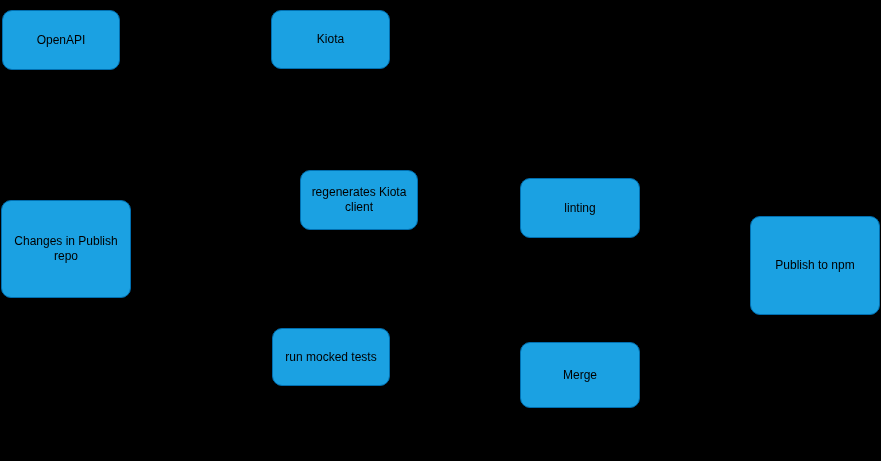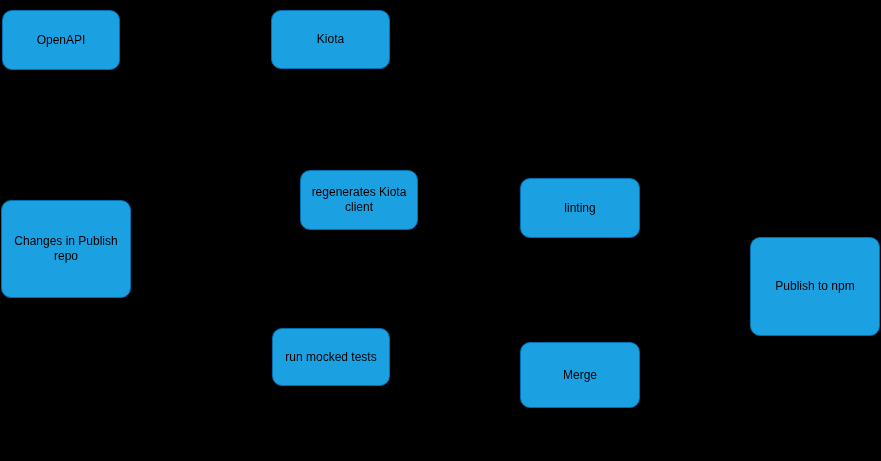--- a/index.html
+++ b/index.html
@@ -34,21 +34,21 @@
     font-size: 12px;
     line-height: 1.25;
     padding: 12px 8px;
   }
   
   .n-openapi        { left: 2px;   top: 10px;  width: 118px; height: 60px; }
   .n-dots           { left: 271px; top: 10px;  width: 119px; height: 59px; }
   .n-regen          { left: 272px; top: 170px; width: 118px; height: 60px; margin-left: 28px; }
   .n-linting        { left: 520px; top: 178px; width: 120px; height: 60px; }
   .n-changes        { left: 1px;   top: 200px; width: 130px; height: 98px; }
-  .n-publish-npm    { left: 750px; top: 237px; width: 130px; height: 99px; }
+  .n-publish-npm    { left: 750px; top: 216px; width: 130px; height: 99px; }
   .n-run-mocked     { left: 272px; top: 328px; width: 118px; height: 58px; }
   .n-merge          { left: 520px; top: 342px; width: 120px; height: 66px; }
   .n-publish-docs   { left: 750px; top: 361px; width: 130px; height: 96px; }
 </style>
 </head>
 <body>
 
 <div class="canvas">
 
   <div class="node n-openapi">

